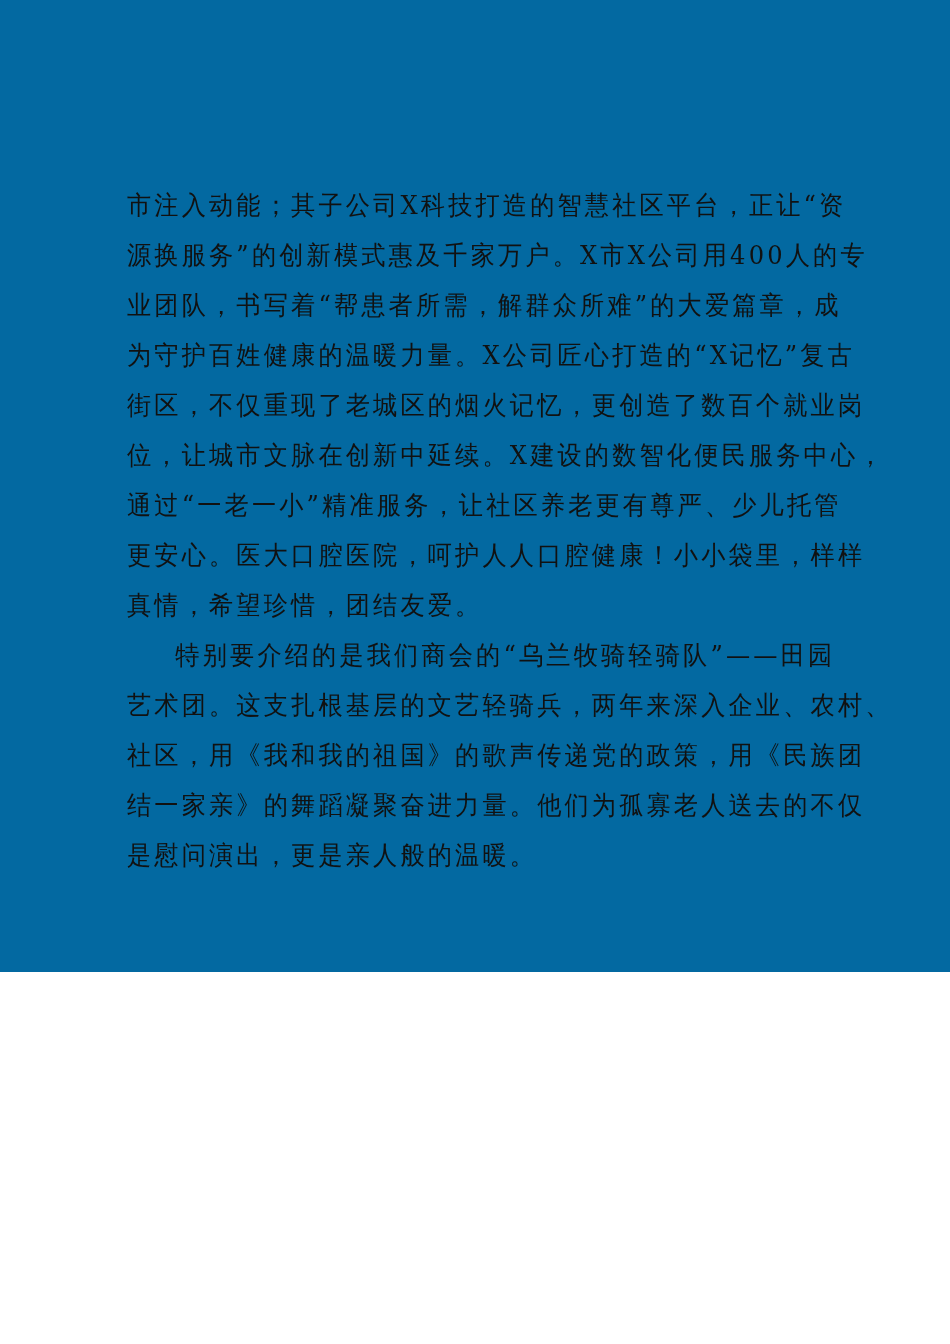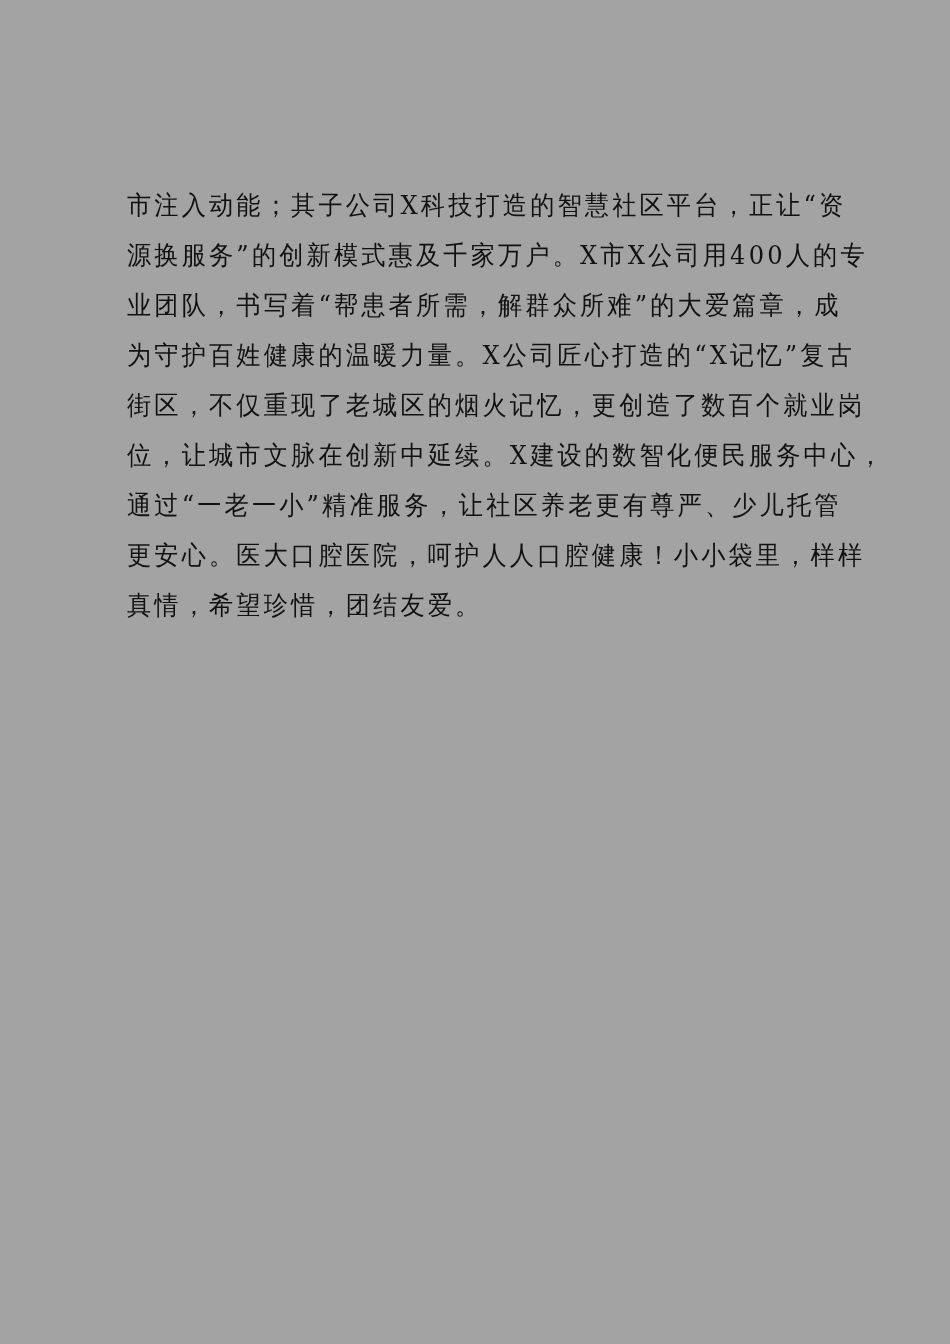--- a/index.html
+++ b/index.html
@@ -11,22 +11,22 @@
       width: 950px;
       height: 1344px;
       position: relative;
       overflow: hidden;
     }
     .page {
       position: absolute;
       left: 0;
       top: 0;
       width: 950px;
-      height: 1344px;
-      background: #a3a3a3;
+      height: 972px;
+      background: #0369a1;
     }
     .content {
       position: absolute;
       left: 127px;
       top: 180px;
       width: 710px;
     }
     .line {
       height: 50px;
       line-height: 50px;
@@ -53,16 +53,23 @@
       <div class="line">源换服务”的创新模式惠及千家万户。X市X公司用400人的专</div>
       <div class="line">业团队，书写着“帮患者所需，解群众所难”的大爱篇章，成</div>
       <div class="line">为守护百姓健康的温暖力量。X公司匠心打造的“X记忆”复古</div>
       <div class="line">街区，不仅重现了老城区的烟火记忆，更创造了数百个就业岗</div>
       <div class="line">位，让城市文脉在创新中延续。X建设的数智化便民服务中心，</div>
       <div class="line">通过“一老一小”精准服务，让社区养老更有尊严、少儿托管</div>
       <div class="line">更安心。医大口腔医院，呵护人人口腔健康！小小袋里，样样</div>
       <div class="line">真情，希望珍惜，团结友爱。</div>
     </div>
 
+    <div>
+      <div class="line indent">特别要介绍的是我们商会的“乌兰牧骑轻骑队”——田园</div>
+      <div class="line">艺术团。这支扎根基层的文艺轻骑兵，两年来深入企业、农村、</div>
+      <div class="line">社区，用《我和我的祖国》的歌声传递党的政策，用《民族团</div>
+      <div class="line">结一家亲》的舞蹈凝聚奋进力量。他们为孤寡老人送去的不仅</div>
+      <div class="line">是慰问演出，更是亲人般的温暖。</div>
+    </div>
 
 
   </div>
 </div>
 
 </body></html>

